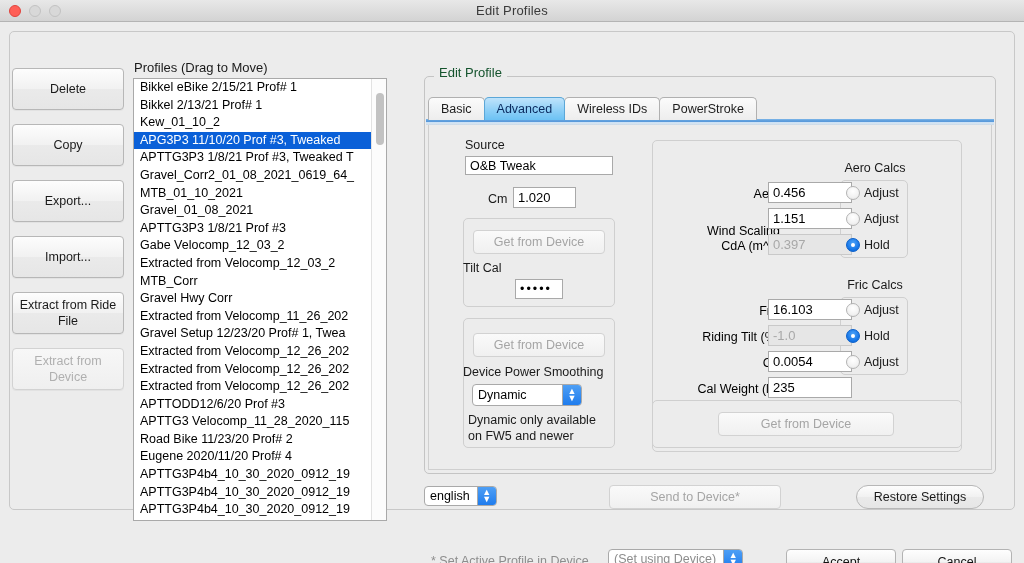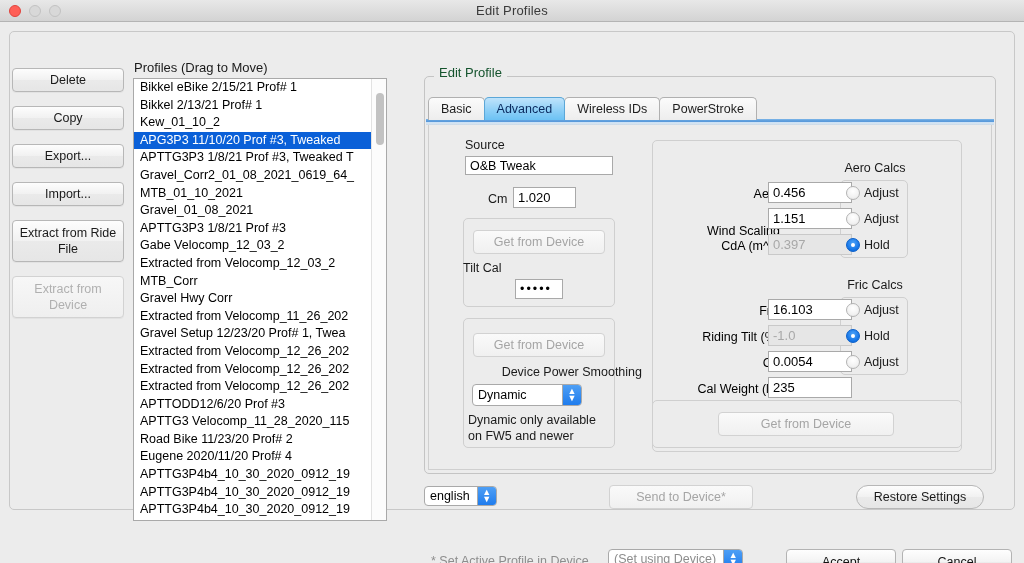--- a/index.html
+++ b/index.html
@@ -44,21 +44,21 @@
   }
 
   
   #side-buttons { position: absolute; left: 12px; top: 46px; width: 112px; }
   .btn {
     display: block; width: 100%;
     font-family: "Liberation Sans", sans-serif; font-size: 12.5px;
     color: #1a1a1a; text-align: center;
     background: linear-gradient(to bottom, #fdfdfd 0%, #f1f1f1 50%, #eaeaea 51%, #e6e6e6 100%);
     border: 1px solid #b7b7b7; border-radius: 4px;
-    padding: 4px 2px; cursor: default;
+    padding: 13px 2px; cursor: default;
     box-shadow: 0 1px 0 rgba(0,0,0,.04);
   }
   .btn.disabled { color: #b0b0b0; background: linear-gradient(to bottom,#f7f7f7,#efefef); border-color: #d2d2d2; }
   .btn.tall { padding: 4px 2px; line-height: 16px; }
   #side-buttons .btn { margin-bottom: 14px; }
 
   
   #profiles-label { position: absolute; left: 134px; top: 38px; font-size: 13px; color: #1a1a1a; }
   #list-box {
     position: absolute; left: 133px; top: 56px;
@@ -152,21 +152,21 @@
     color: #a5a5a5; text-align: center;
     background: linear-gradient(to bottom, #fafafa 0%, #f0f0f0 100%);
     border: 1px solid #d2d2d2; border-radius: 4px;
     padding: 4px 8px; cursor: default;
   }
   #b-tilt-get { position: absolute; left: 473px; top: 208px; width: 132px; }
   #lbl-tiltcal { position: absolute; left: 463px; top: 239px; width: 152px; text-align: left; }
   #f-tiltcal { position: absolute; left: 515px; top: 257px; width: 48px; height: 20px; }
 
   #b-smooth-get { position: absolute; left: 473px; top: 311px; width: 132px; }
-  #lbl-smooth { position: absolute; left: 463px; top: 343px; width: 179px; text-align: right; }
+  #lbl-smooth { position: absolute; left: 463px; top: 343px; width: 179px; text-align: left; }
   #sel-smooth { position: absolute; left: 472px; top: 362px; width: 110px; height: 22px; }
   #lbl-fw { position: absolute; left: 468px; top: 390px; width: 144px; font-size: 12.5px; line-height: 16px; }
 
   
   .popup {
     position: relative; display: inline-flex; align-items: center;
     background: #fff; border: 1px solid #a9a9a9; border-radius: 4px;
     font-size: 12.5px; color: #000; padding: 2px 26px 2px 5px;
     cursor: default; overflow: hidden; white-space: nowrap;
   }
@@ -205,21 +205,21 @@
   .radio.on::after {
     content: ""; position: absolute; left: 4px; top: 4px;
     width: 4px; height: 4px; border-radius: 50%; background: #fff;
   }
   .radio-label { font-size: 12.5px; color: #1a1a1a; }
 
   #b-fric-get { position: absolute; left: 718px; top: 390px; width: 176px; }
 
   
   #sel-lang { position: absolute; left: 424px; top: 464px; }
-  #b-send { position: absolute; left: 609px; top: 463px; width: 144px; }
+  #b-send { position: absolute; left: 609px; top: 463px; width: 172px; }
   #b-restore {
     position: absolute; left: 856px; top: 463px; width: 128px;
     font-size: 12.5px; color: #1a1a1a; text-align: center;
     background: linear-gradient(to bottom, #fdfdfd 0%, #f1f1f1 50%, #eaeaea 51%, #e6e6e6 100%);
     border: 1px solid #b7b7b7; border-radius: 12px; padding: 4px 6px; cursor: default;
   }
 
   
   #lbl-setactive { position: absolute; left: 431px; top: 532px; color: #8d8d8d; font-size: 12.5px; }
   #sel-active { position: absolute; left: 608px; top: 527px; }

